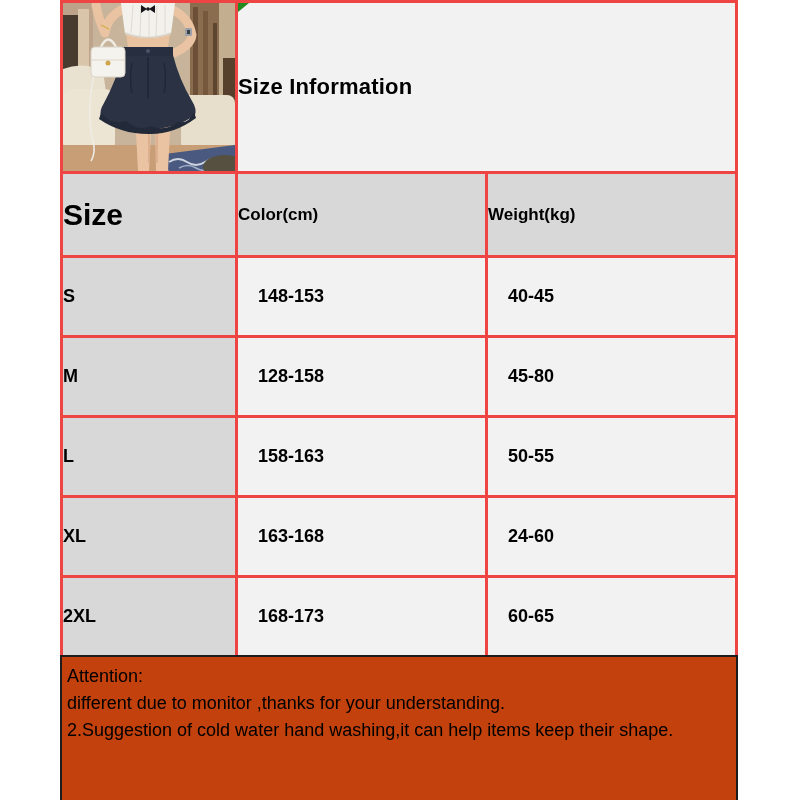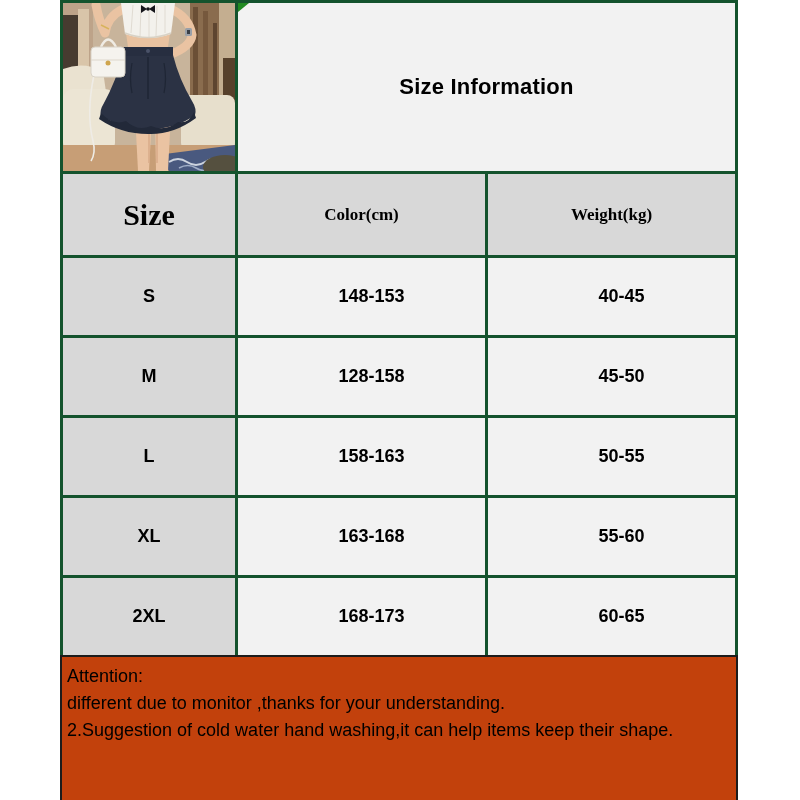--- a/index.html
+++ b/index.html
@@ -1,31 +1,31 @@
 <!DOCTYPE html>
 <html><head>
 <meta charset="utf-8">
 <style>
   html, body { margin:0; padding:0; background:#ffffff; }
   body { width:800px; height:800px; font-family:"Liberation Sans", sans-serif; color:#000; }
   .stage { position:relative; width:800px; height:800px; background:#ffffff; overflow:hidden; }
   .sheet { position:absolute; left:60px; top:0; width:678px; }
 
   table.size-table { border-collapse:collapse; table-layout:fixed; width:678px; }
-  table.size-table td { border:3px solid #14532d; text-align:center; vertical-align:middle; padding:0; overflow:hidden; }
+  table.size-table td { border:3px solid #ef4444; vertical-align:middle; padding:0; overflow:hidden; }
 
   .photo-cell { width:172px; height:168px; background:#c8b49b; }
   .photo-cell svg { display:block; width:100%; height:168px; }
 
   .title-cell { background:#f2f2f2; position:relative; }
   .title-text { font-weight:bold; font-size:22px; letter-spacing:0.2px; }
   .corner-marker { position:absolute; top:0; left:0; width:0; height:0;
                    border-top:9px solid #218a21; border-right:11px solid transparent; }
 
-  .head-row td { background:#d8d8d8; font-weight:bold; height:81px;font-family:Liberation Serif, serif; }
+  .head-row td { background:#d8d8d8; font-weight:bold; height:81px; }
   .size-head { font-size:30px; }
   .col-head { font-size:17px; }
 
   .data-row td { height:77px; font-weight:bold; font-size:18px; }
   .data-row .size-col { background:#d8d8d8; }
   .data-row .val-col  { background:#f2f2f2;padding-left:20px; }
 
   .attention { box-sizing:border-box; width:678px; height:157px; margin-top:-3px;
                border:2px solid #1c1c1c; background:#c2410c;
                padding:6px 4px 0 5px; font-size:18px; line-height:27px; }
@@ -119,31 +119,31 @@
       </tr>
 
       <tr class="data-row">
         <td class="size-col">S</td>
         <td class="val-col">148-153</td>
         <td class="val-col">40-45</td>
       </tr>
       <tr class="data-row">
         <td class="size-col">M</td>
         <td class="val-col">128-158</td>
-        <td class="val-col">45-50</td>
+        <td class="val-col">45-80</td>
       </tr>
       <tr class="data-row">
         <td class="size-col">L</td>
         <td class="val-col">158-163</td>
         <td class="val-col">50-55</td>
       </tr>
       <tr class="data-row">
         <td class="size-col">XL</td>
         <td class="val-col">163-168</td>
-        <td class="val-col">55-60</td>
+        <td class="val-col">24-60</td>
       </tr>
       <tr class="data-row">
         <td class="size-col">2XL</td>
         <td class="val-col">168-173</td>
         <td class="val-col">60-65</td>
       </tr>
     </tbody>
       </table>
 
     <div class="attention">

